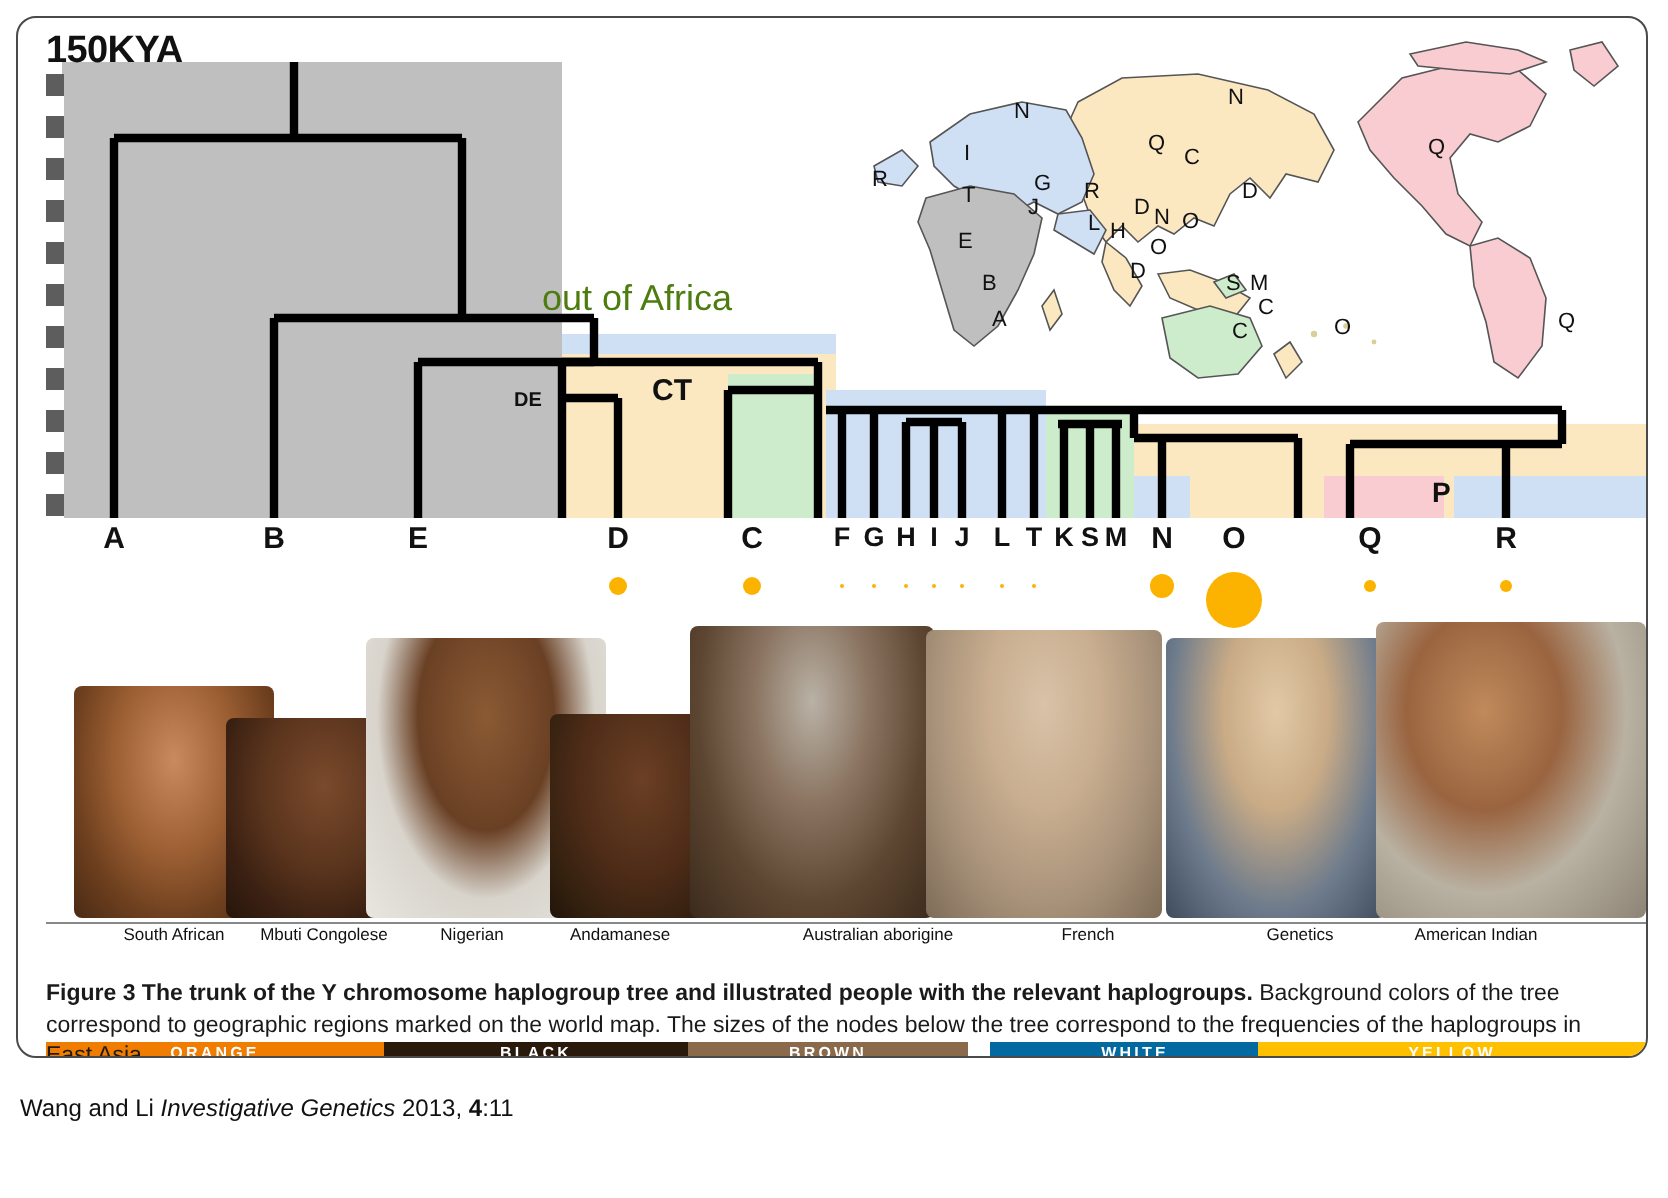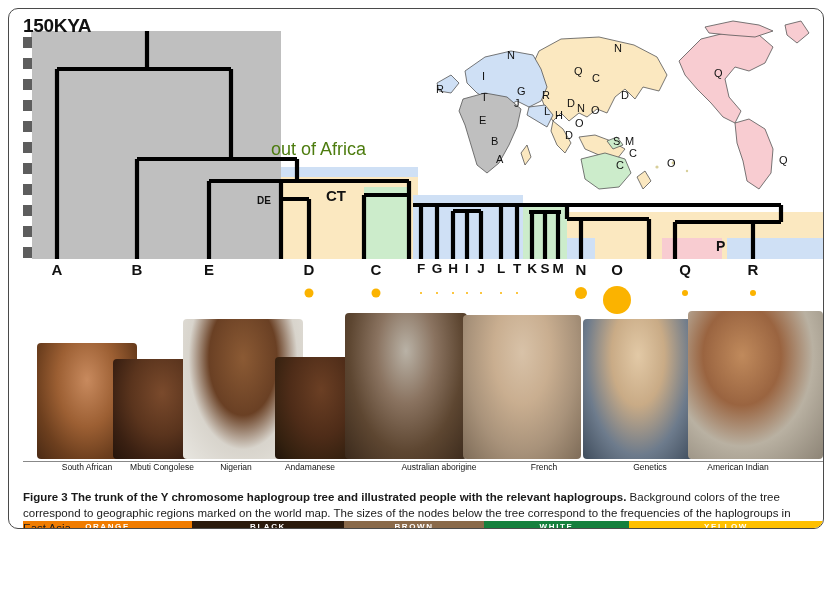--- a/index.html
+++ b/index.html
@@ -341,23 +341,26 @@
       <div class="eth-label" style="left: 287px;">Andamanese</div>
       <div class="eth-label" style="left: 382px; margin-left: 34px;">Australian aborigine</div>
       <div class="eth-label" style="left: 521px;">French</div>
       <div class="eth-label" style="left: 627px;">Genetics</div>
       <div class="eth-label" style="left: 681px; margin-left: 34px;">American Indian</div>
     </div>
   <div id="skin-bar">
       <div class="skin-seg" style="left: 0px; width: 169px; background: rgb(240, 124, 0);">ORANGE</div>
       <div class="skin-seg" style="left: 169px; width: 152px; background: rgb(42, 26, 12);">BLACK</div>
       <div class="skin-seg" style="left: 321px; width: 140px; background: rgb(138, 106, 74);">BROWN</div>
-      <div class="skin-seg" style="left: 461px; width: 145px; background: #15803d;">WHITE</div>
+      <div class="skin-seg" style="left: 472px; width: 145px; background: #0369a1;">WHITE</div>
       <div class="skin-seg" style="left: 606px; width: 194px; background: rgb(255, 192, 0);">YELLOW</div>
     </div>
 
   <div id="caption">
     <b>Figure 3 The trunk of the Y chromosome haplogroup tree and illustrated people with the relevant haplogroups.</b><span> Background colors of the tree correspond to geographic regions marked on the world map. The sizes of the nodes below the tree correspond to the frequencies of the haplogroups in East Asia.</span>
   </div>
 </div>
 
 <div id="footer">
+  <div>
+    <span>Wang and Li </span><i>Investigative Genetics</i><span> 2013, </span><b>4</b><span>:11</span>
+  </div>
 </div>
 
 </body></html>

